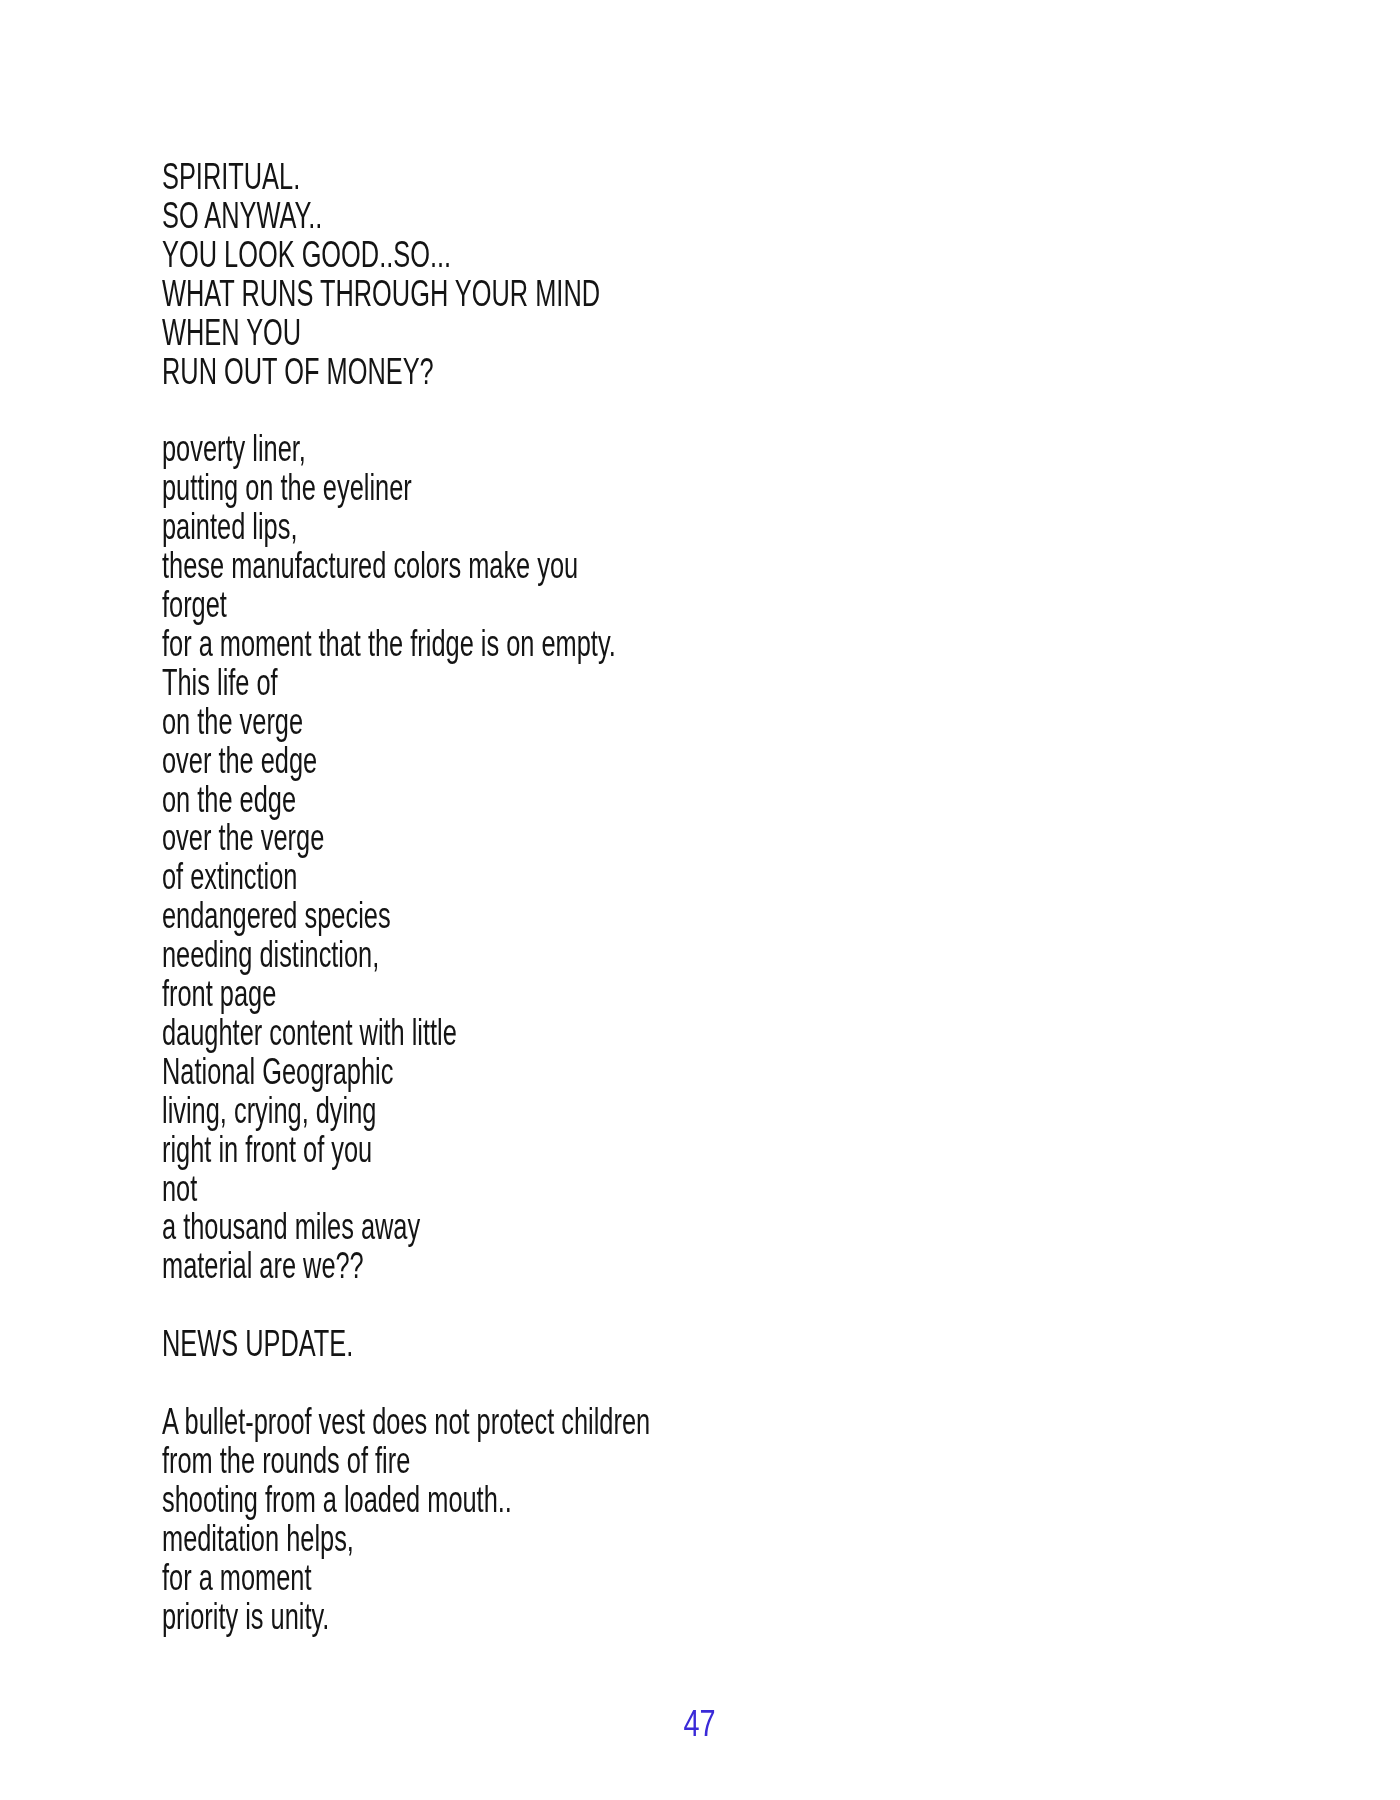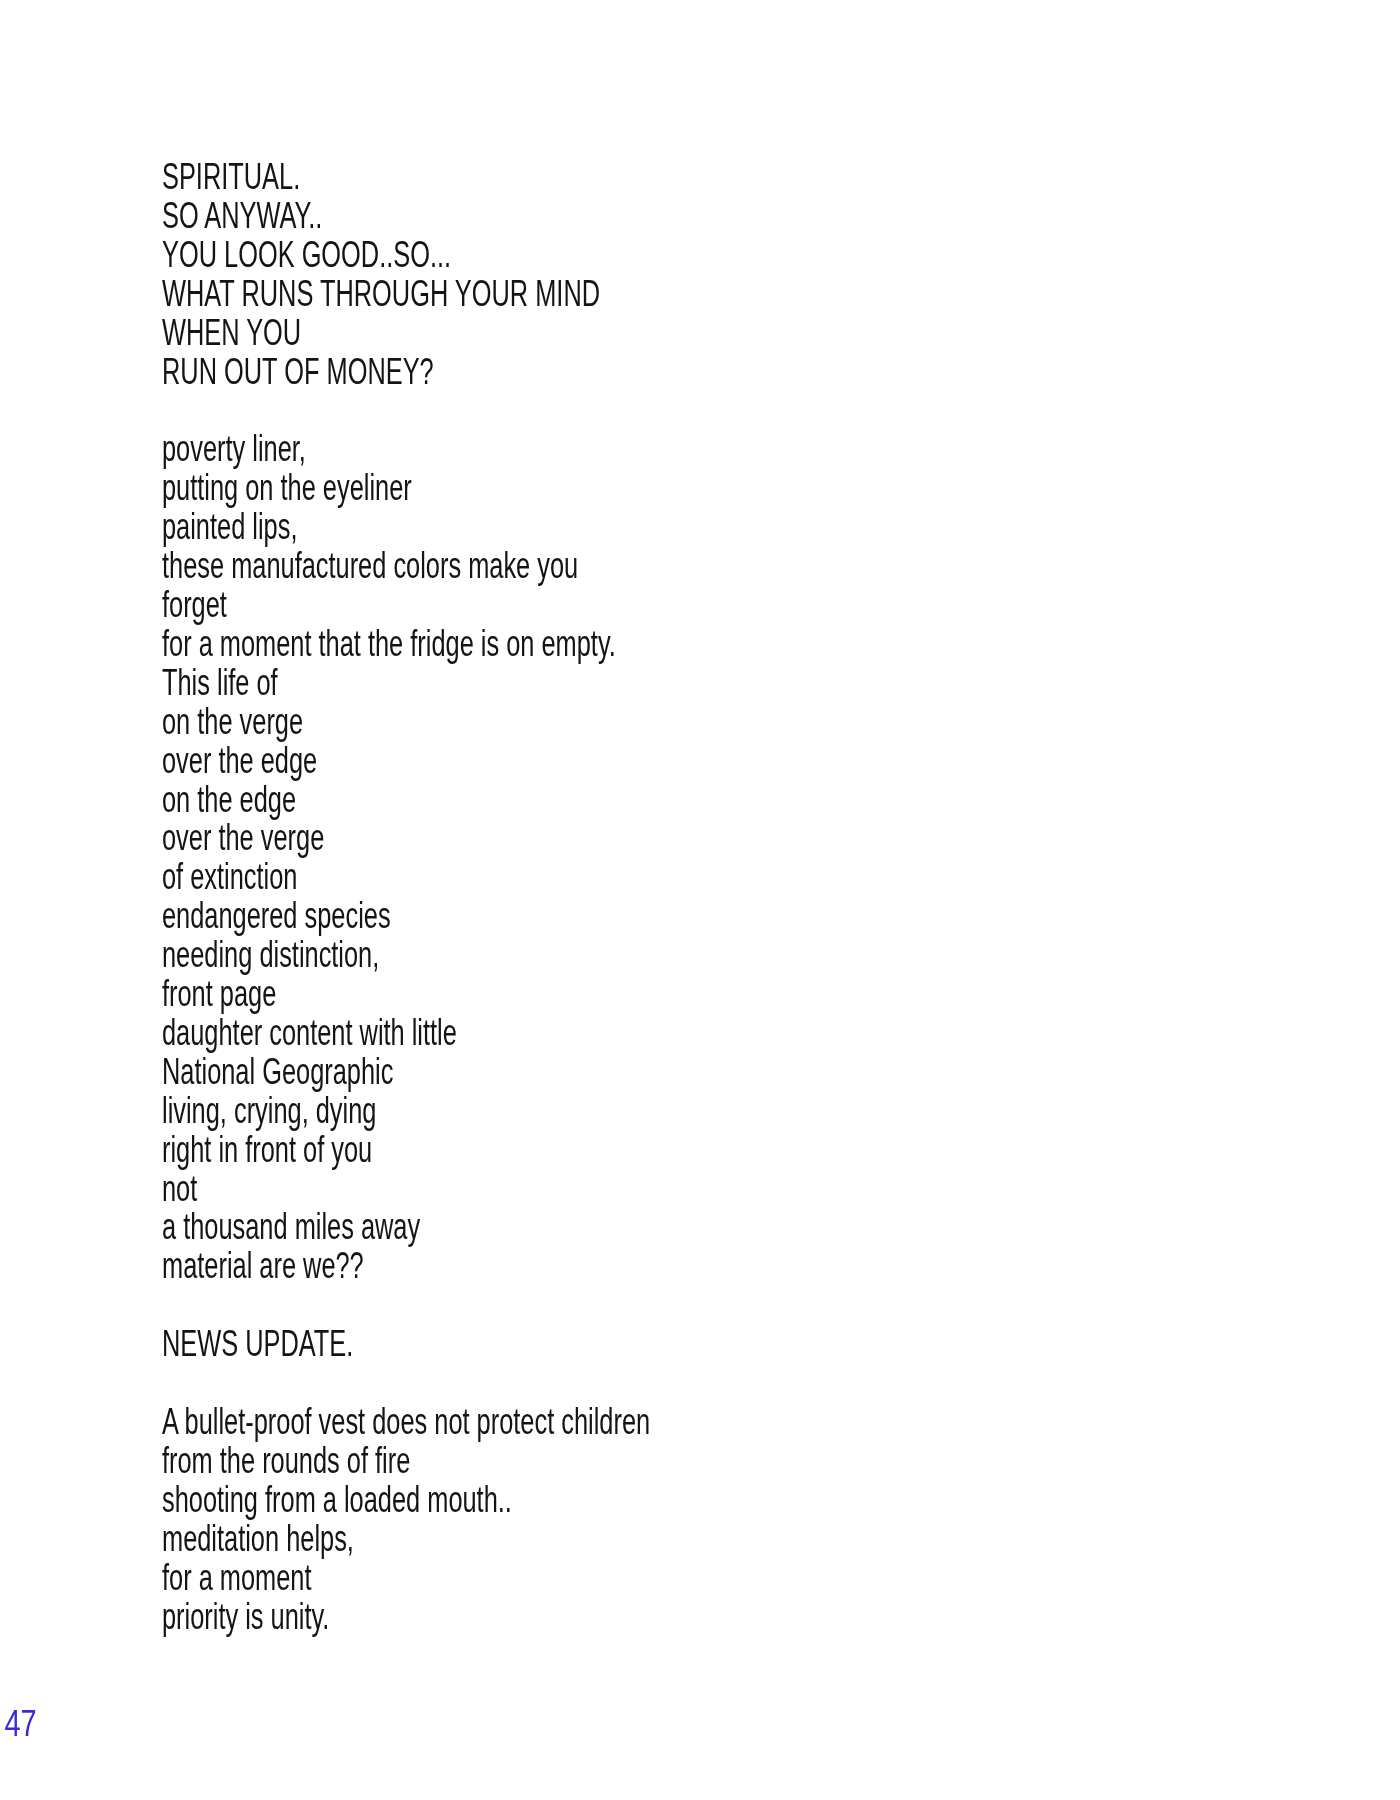--- a/index.html
+++ b/index.html
@@ -43,21 +43,21 @@
   }
   .line.blank {
     visibility: hidden;
   }
   
   .page-number-row {
     position: absolute;
     left: 0;
     top: 1704px;
     width: 1400px;
-    text-align: left;
+    text-align: center;
   }
   .page-number {
     display: inline-block;
     font-size: 37px;
     line-height: 40px;
     color: var(--accent);
     transform: scaleX(0.78);
     transform-origin: 50% 50%;
   }
 </style>

